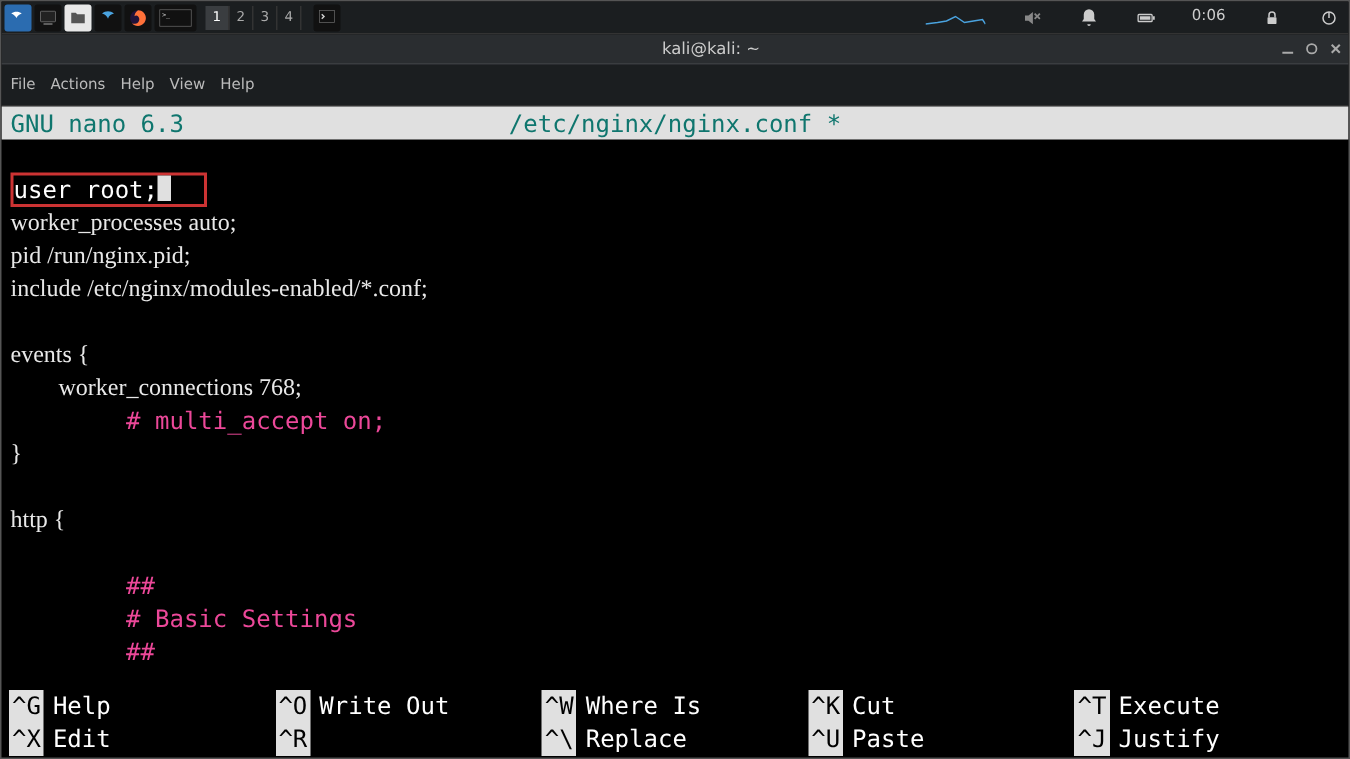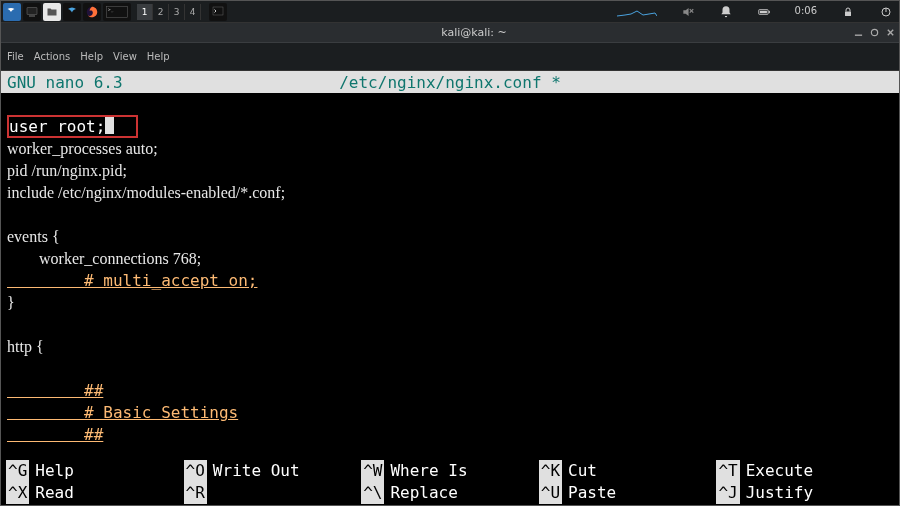--- a/index.html
+++ b/index.html
@@ -72,21 +72,21 @@
   .editor {
     padding: 0 6px;
     line-height: 22px;
     font-size:16px;
     white-space: pre;
     height: 356px;
     overflow:hidden;
   }
   .hl-box { border:2px solid #cc3333; display:inline-block; padding-right:22px; line-height:18px; }
   .cursor { display:inline-block; width:9px; height:17px; background:#e0e0e0; vertical-align:-2px; }
-  .cyan { color:#fdba74;text-decoration:underline; }
+  .cyan { color:#ec4899; }
   .plain { color:#e8e8e8;font-family:Liberation Serif, serif; }
 
   
   .shortcuts {
     position:absolute; bottom:2px; left:2px; right:2px;
     display:grid; grid-template-columns: repeat(5, 1fr);
     grid-template-rows: 22px 22px;
     font-size:16px; line-height:22px;
     padding:0 4px;
   }
@@ -244,21 +244,21 @@
     <div class="sc">
       <span class="key">^K</span>
       <span>Cut</span>
     </div>
     <div class="sc">
       <span class="key">^T</span>
       <span>Execute</span>
     </div>
     <div class="sc">
       <span class="key">^X</span>
-      <span>Read</span>
+      <span>Edit</span>
     </div>
     <div class="sc">
       <span class="key">^R</span>
     </div>
     <div class="sc">
       <span class="key">^\</span>
       <span>Replace</span>
     </div>
     <div class="sc">
       <span class="key">^U</span>

